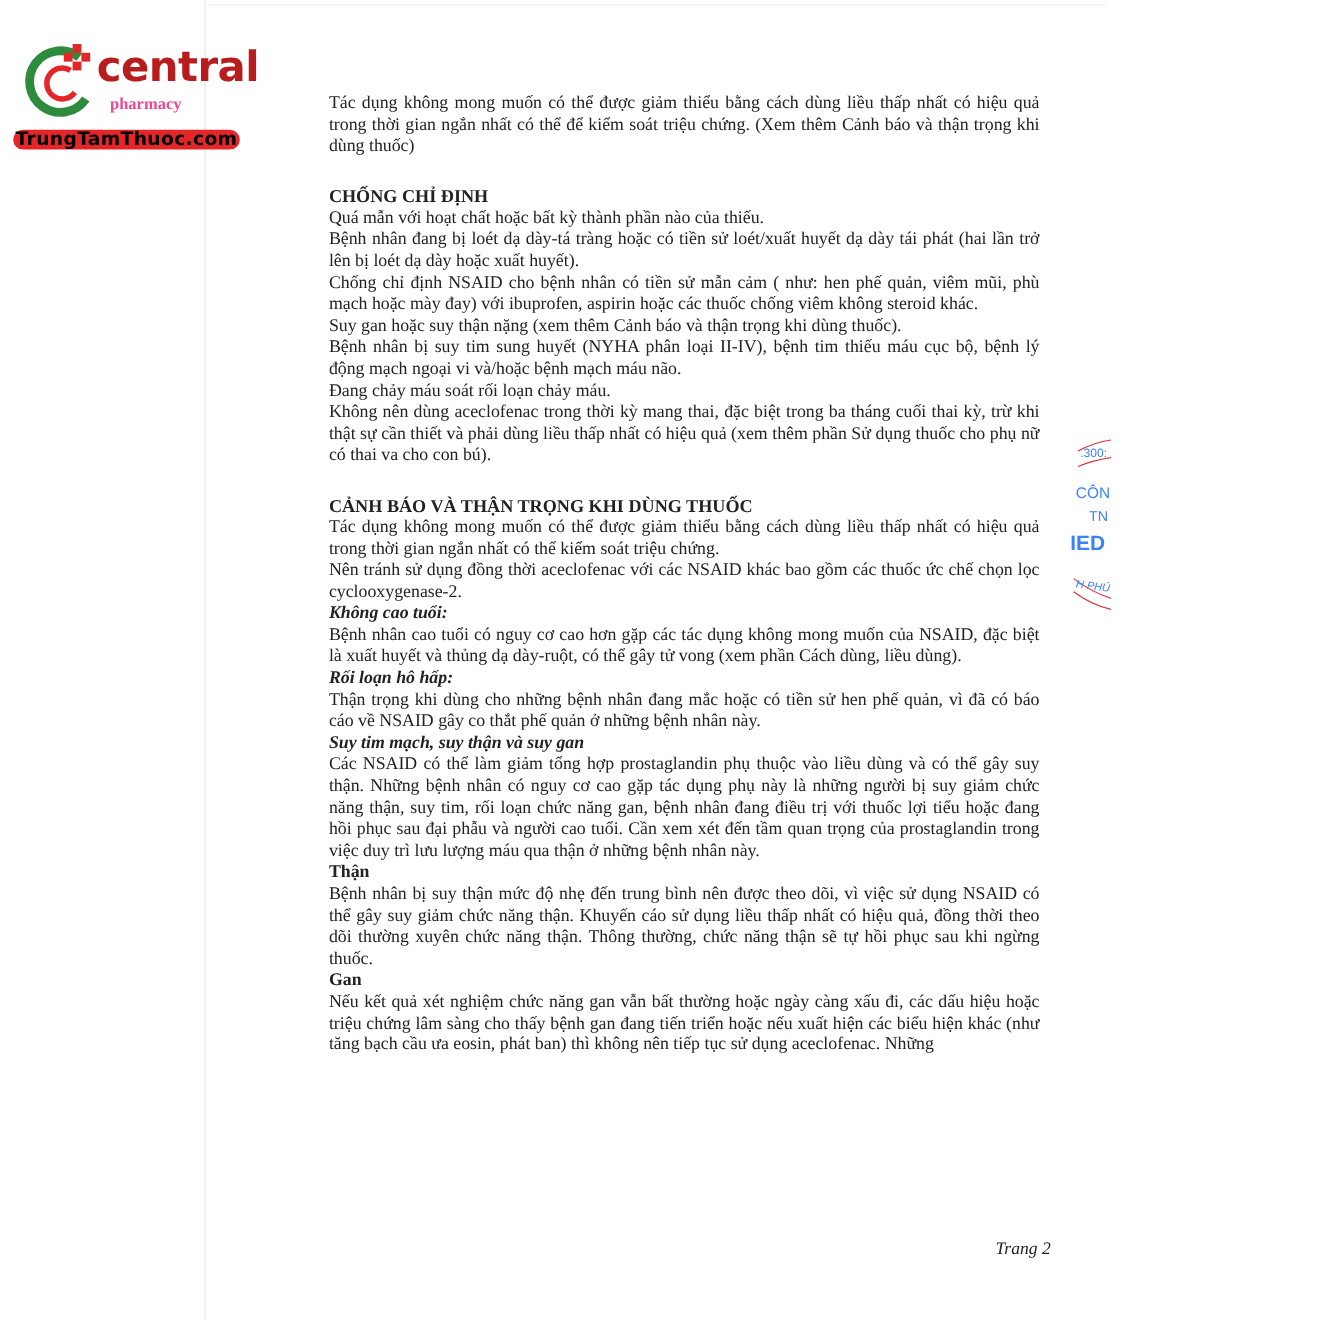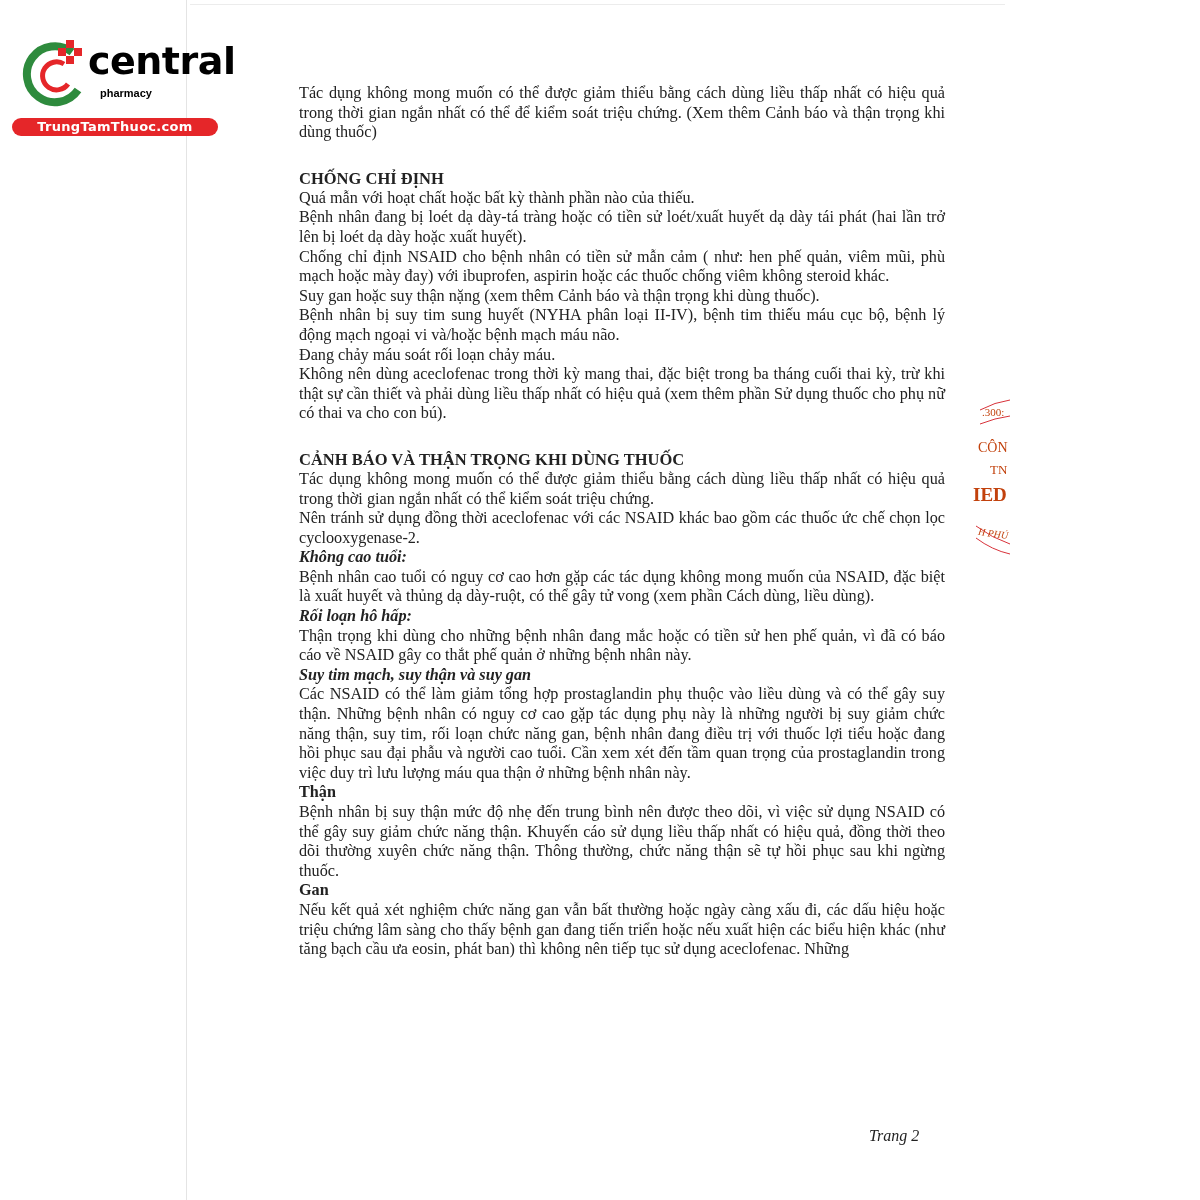--- a/index.html
+++ b/index.html
@@ -16,54 +16,54 @@
     .page-edge-top {
       position: absolute; left: 190px; top: 4px; width: 815px; height: 1px;
       background: #ececec;
     }
     
     .logo { position: absolute; left: 10px; top: 38px; width: 210px; height: 98px; }
     .logo-mark { position: absolute; left: 10px; top: 0; width: 70px; height: 70px; }
     .logo-word {
       position: absolute; left: 78px; top: 4px;
       font-family: "DejaVu Sans", sans-serif; font-weight: bold;
-      font-size: 38px; color: #000000; letter-spacing: -0.5px; line-height: 1;
+      font-size: 38px; color: #b91c1c; letter-spacing: -0.5px; line-height: 1;
     }
     .logo-sub {
       position: absolute; left: 90px; top: 50px;
-      font-family: Liberation Sans, sans-serif; font-weight: bold;
-      font-size: 11px; color: #000000; line-height: 1;
+      font-family: Liberation Serif, serif; font-weight: bold;
+      font-size: 15px; color: #ec4899; line-height: 1;
     }
     .logo-url {
       position: absolute; left: 2px; top: 80px; width: 206px; height: 18px;
-      background: #e52629; border-radius: 9px; color: #ffffff;
+      background: #e52629; border-radius: 9px; color: #000000;
       font-family: "DejaVu Sans", sans-serif; font-weight: bold;
-      font-size: 13px; text-align: center; line-height: 18px; letter-spacing: 0.3px;
+      font-size: 17px; text-align: center; line-height: 18px; letter-spacing: 0.3px;
     }
     
     .doc {
       position: absolute; left: 299px; top: 84px; width: 646px;
       font-size: 16.2px; line-height: 19.6px; text-align: justify;
     }
     .doc p { margin: 0; }
     .doc h2 {
       margin: 0; font-size: 16.5px; font-weight: bold; line-height: 20px;
       text-transform: none;
     }
     .gap-lg { height: 26px; }
     .sub-it { font-weight: bold; font-style: italic; }
     .sub-b { font-weight: bold; }
     .footer-page {
-      position: absolute; left: 869px; top: 1127px;
+      position: absolute; left: 905px; top: 1127px;
       font-style: italic; font-size: 16px;
     }
     
     .stamp {
       position: absolute; left: 970px; top: 398px; width: 40px; height: 160px;
-      color: #c2410c; font-family: Liberation Serif, serif; overflow: hidden;
+      color: #3b82f6; font-family: Liberation Sans, sans-serif; overflow: hidden;
     }
     .stamp .s1 { position: absolute; left: 12px; top: 8px; font-size: 11px; }
     .stamp .s2 { position: absolute; left: 8px; top: 42px; font-size: 14px; }
     .stamp .s3 { position: absolute; left: 20px; top: 64px; font-size: 13px; }
     .stamp .s4 { position: absolute; left: 3px; top: 86px; font-size: 19px; font-weight: bold; }
     .stamp .s5 { position: absolute; left: 8px; top: 130px; font-size: 10px; font-style: italic; transform: rotate(8deg); }
     .stamp svg { position: absolute; left: 0; top: 0; }
   </style>
 </head>
 <body>

